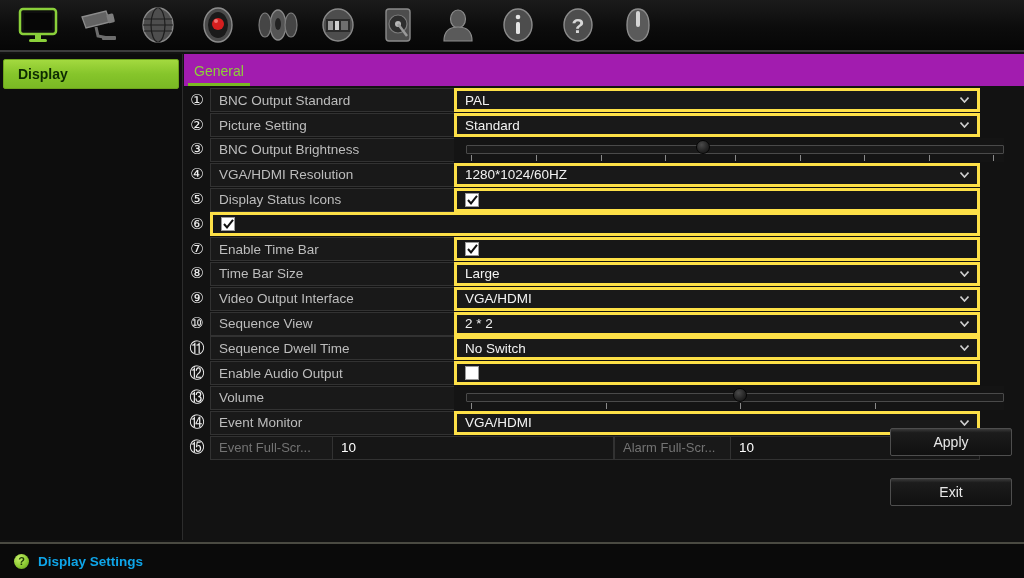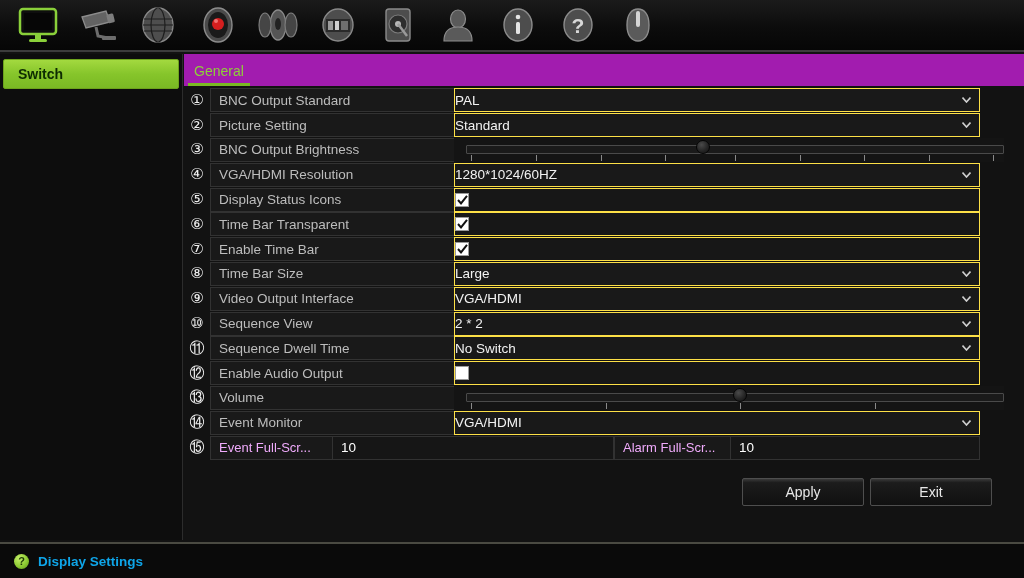--- a/index.html
+++ b/index.html
@@ -98,25 +98,25 @@
     font-size: 13.5px;
     color: #bdbdbd;
     background: #191919;
     border: 1px solid #323232;
     border-right: none;
   }
   .cell-value {
     flex: 1;
     height: 24px;
     display: flex; align-items: center;
-    padding-left: 0;
+    padding-left: 8px;
     font-size: 13.5px;
     color: #f2f2f2;
     background: #191919;
-    border: 1px solid #fde047;
+    border: 3px solid #fde047;
     position: relative;
   }
   .row.plain .cell-value { background: #171717; }
   .chev {
     position: absolute; right: 8px; top: 50%;
     transform: translateY(-50%);
     width: 9px; height: 6px;
   }
 
   
@@ -167,21 +167,21 @@
   }
   .cb svg { display: block; }
 
   
   .row.pair { gap: 0; }
   .field-label {
     height: 24px;
     display: flex; align-items: center;
     padding-left: 8px;
     font-size: 13px;
-    color: #f0abfc;
+    color: #737373;
     background: #191919;
     border: 1px solid #323232;
     border-right: none;
   }
   .field-input {
     height: 24px;
     display: flex; align-items: center;
     padding-left: 8px;
     font-size: 13.5px; font-weight: normal;
     color: #ffffff;
@@ -189,22 +189,22 @@
     border: 1px solid #323232;
     cursor: text;
   }
   .fl-a { width: 122px; min-width: 122px; }
   .fi-a { width: 282px; min-width: 282px; }
   .fl-b { width: 116px; min-width: 116px; padding-left: 8px; }
   .fi-b { flex: 1; }
 
   
   .btnbar {
-    position: absolute; right: 32px; bottom: 34px;
-    display: flex; gap: 6px;
+    position: absolute; right: 12px; bottom: 34px;
+    display: flex; gap: 22px; flex-direction: column;
   }
   .btn {
     width: 122px; height: 28px;
     display: flex; align-items: center; justify-content: center;
     font-size: 14px; color: #e8e8e8;
     background: linear-gradient(180deg, #3a3a3a 0%, #1c1c1c 14%, #101010 100%);
     border: 1px solid #4e4e4e;
     border-radius: 2px;
     cursor: pointer;
   }
@@ -346,21 +346,21 @@
           <path d="M9 20 C9 9 14 4 20 4 C26 4 31 9 31 20 C31 31 26 36 20 36 C14 36 9 31 9 20 Z" fill="#5a5a5a" stroke="#8c8c8c" stroke-width="1.4"></path>
           <rect x="18" y="6" width="4" height="16" rx="2" fill="#d5d5d5"></rect>
         </svg>
       </span>
     </div>
 
   </div>
 
   <div class="sidebar">
     <div class="side-item active">
-      <span>Switch</span>
+      <span>Display</span>
     </div>
   </div>
 
   <div class="content">
 
     <div class="tabbar">
       <div class="tab">
         <span>General</span>
       </div>
     </div>
@@ -429,21 +429,20 @@
           <span class="cb">
             <svg width="11" height="10" viewBox="0 0 11 10">
                 <path d="M1 5 L4 8.4 L10 0.8" fill="none" stroke="#111" stroke-width="2"></path>
               </svg>
           </span>
         </div>
       </div>
 
       <div class="row plain">
         <div class="badge">⑥</div>
-        <div class="cell-label">Time Bar Transparent</div>
         <div class="cell-value">
           <span class="cb">
             <svg width="11" height="10" viewBox="0 0 11 10">
                 <path d="M1 5 L4 8.4 L10 0.8" fill="none" stroke="#111" stroke-width="2"></path>
               </svg>
           </span>
         </div>
       </div>
 
       <div class="row plain">

